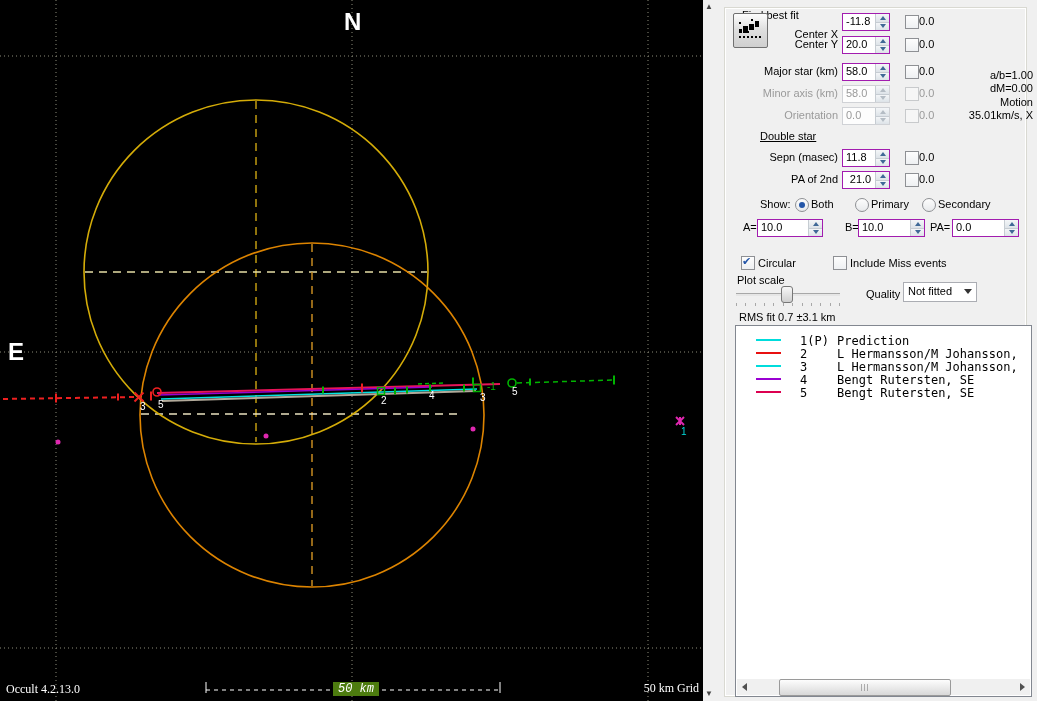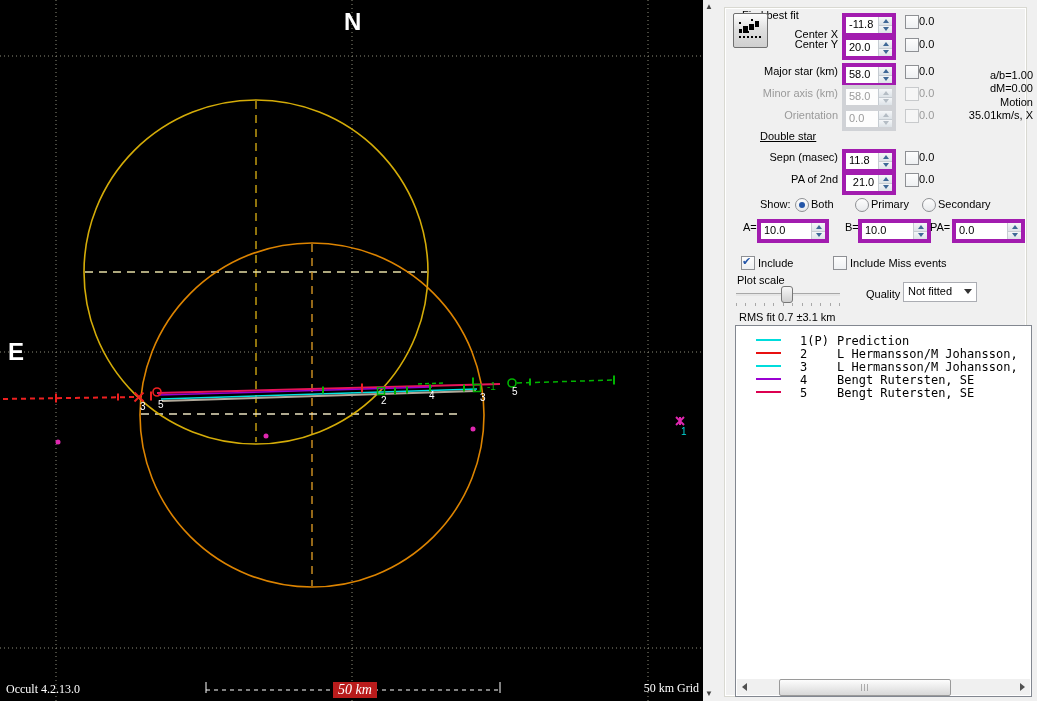--- a/index.html
+++ b/index.html
@@ -5,34 +5,34 @@
   html,body{margin:0;padding:0;background:#fff;}
   #app{position:relative;width:1037px;height:701px;overflow:hidden;font-family:"Liberation Sans",sans-serif;}
   
   #plot{position:absolute;left:0;top:0;width:703px;height:701px;background:#000;}
   #plotsvg{position:absolute;left:0;top:0;}
   .plot-text{position:absolute;color:#fff;}
   #north-label{left:344px;top:8px;font-size:24px;font-weight:bold;}
   #east-label{left:8px;top:338px;font-size:24px;font-weight:bold;}
   #version-label{left:6px;top:682px;font-size:12px;font-family:"Liberation Serif",serif;}
   #gridscale-label{right:4px;top:681px;font-size:12px;font-family:"Liberation Serif",serif;}
-  #scalebar-label{left:333px;top:682px;font-size:14px;font-style:italic;font-family:Liberation Serif, serif;background:#b91c1c;padding:0 5px;}
+  #scalebar-label{left:333px;top:682px;font-size:12px;font-style:italic;font-family:Liberation Mono, monospace;background:#4d7c0f;padding:0 5px;}
   
   #vstrip{position:absolute;left:703px;top:0;width:14px;height:701px;background:#f0f0f0;}
   #vstrip .arr{position:absolute;left:2px;font-size:8px;color:#444;line-height:8px;}
   
   #panel{position:absolute;left:717px;top:0;width:320px;height:701px;background:#f0f0f0;font-size:11px;color:#000;}
   .abs{position:absolute;}
   #gbox{position:absolute;left:7px;top:7px;width:301px;height:688px;border:1px solid #d9d9d2;box-shadow:inset 0 0 0 1px #ffffff;}
   #gbox-title{position:absolute;left:14px;top:1px;background:#f0f0f0;padding:0 3px;}
   #fitbtn{position:absolute;left:16px;top:13px;width:33px;height:33px;background:linear-gradient(#fdfdfd,#e0e0e0 45%,#cfcfcf);border:1px solid #707070;border-radius:2px;}
   .r-label{position:absolute;right:199px;text-align:right;white-space:nowrap;}
   .dis-text{color:#9a9a9a;}
   
-  .spin{position:absolute;height:16px;border:4px solid #a21caf;background:#fff;display:flex;}
+  .spin{position:absolute;height:16px;border:1px solid #a21caf;background:#fff;display:flex;}
   .spin .spin-val{flex:1;padding:1px 0 0 3px;font-size:11px;white-space:nowrap;overflow:hidden;}
   .spin .spin-ud{width:13px;border-left:1px solid #c6ccd2;display:flex;flex-direction:column;}
   .spin .ud{flex:1;background:linear-gradient(#f4f6f8,#dde3e8);display:flex;align-items:center;justify-content:center;}
   .spin .ud+.ud{border-top:1px solid #c6ccd2;}
   .tri-up{width:0;height:0;border-left:3px solid transparent;border-right:3px solid transparent;border-bottom:4px solid #3f6896;}
   .tri-dn{width:0;height:0;border-left:3px solid transparent;border-right:3px solid transparent;border-top:4px solid #3f6896;}
   .spin.dis{border-color:#d0d2d6;background:#fdfdfd;}
   .spin.dis .spin-val{color:#9a9a9a;}
   .spin.dis .tri-up{border-bottom-color:#b4bcc4;}
   .spin.dis .tri-dn{border-top-color:#b4bcc4;}
@@ -316,21 +316,21 @@
           <span class="ud">
             <i class="tri-up"></i>
           </span>
           <span class="ud">
             <i class="tri-dn"></i>
           </span>
         </span>
       </div>
 
     <div class="cb checked" style="left:24px;top:256px"></div>
-    <div class="abs" style="left:41px;top:257px">Include</div>
+    <div class="abs" style="left:41px;top:257px">Circular</div>
     <div class="cb" style="left:116px;top:256px"></div>
     <div class="abs" style="left:133px;top:257px">Include Miss events</div>
 
     <div class="abs" style="left:20px;top:274px">Plot scale</div>
     <div id="slider">
       <div class="track"></div>
       <div class="thumb"></div>
     </div>
     <div id="slider-ticks">
         <i></i>

